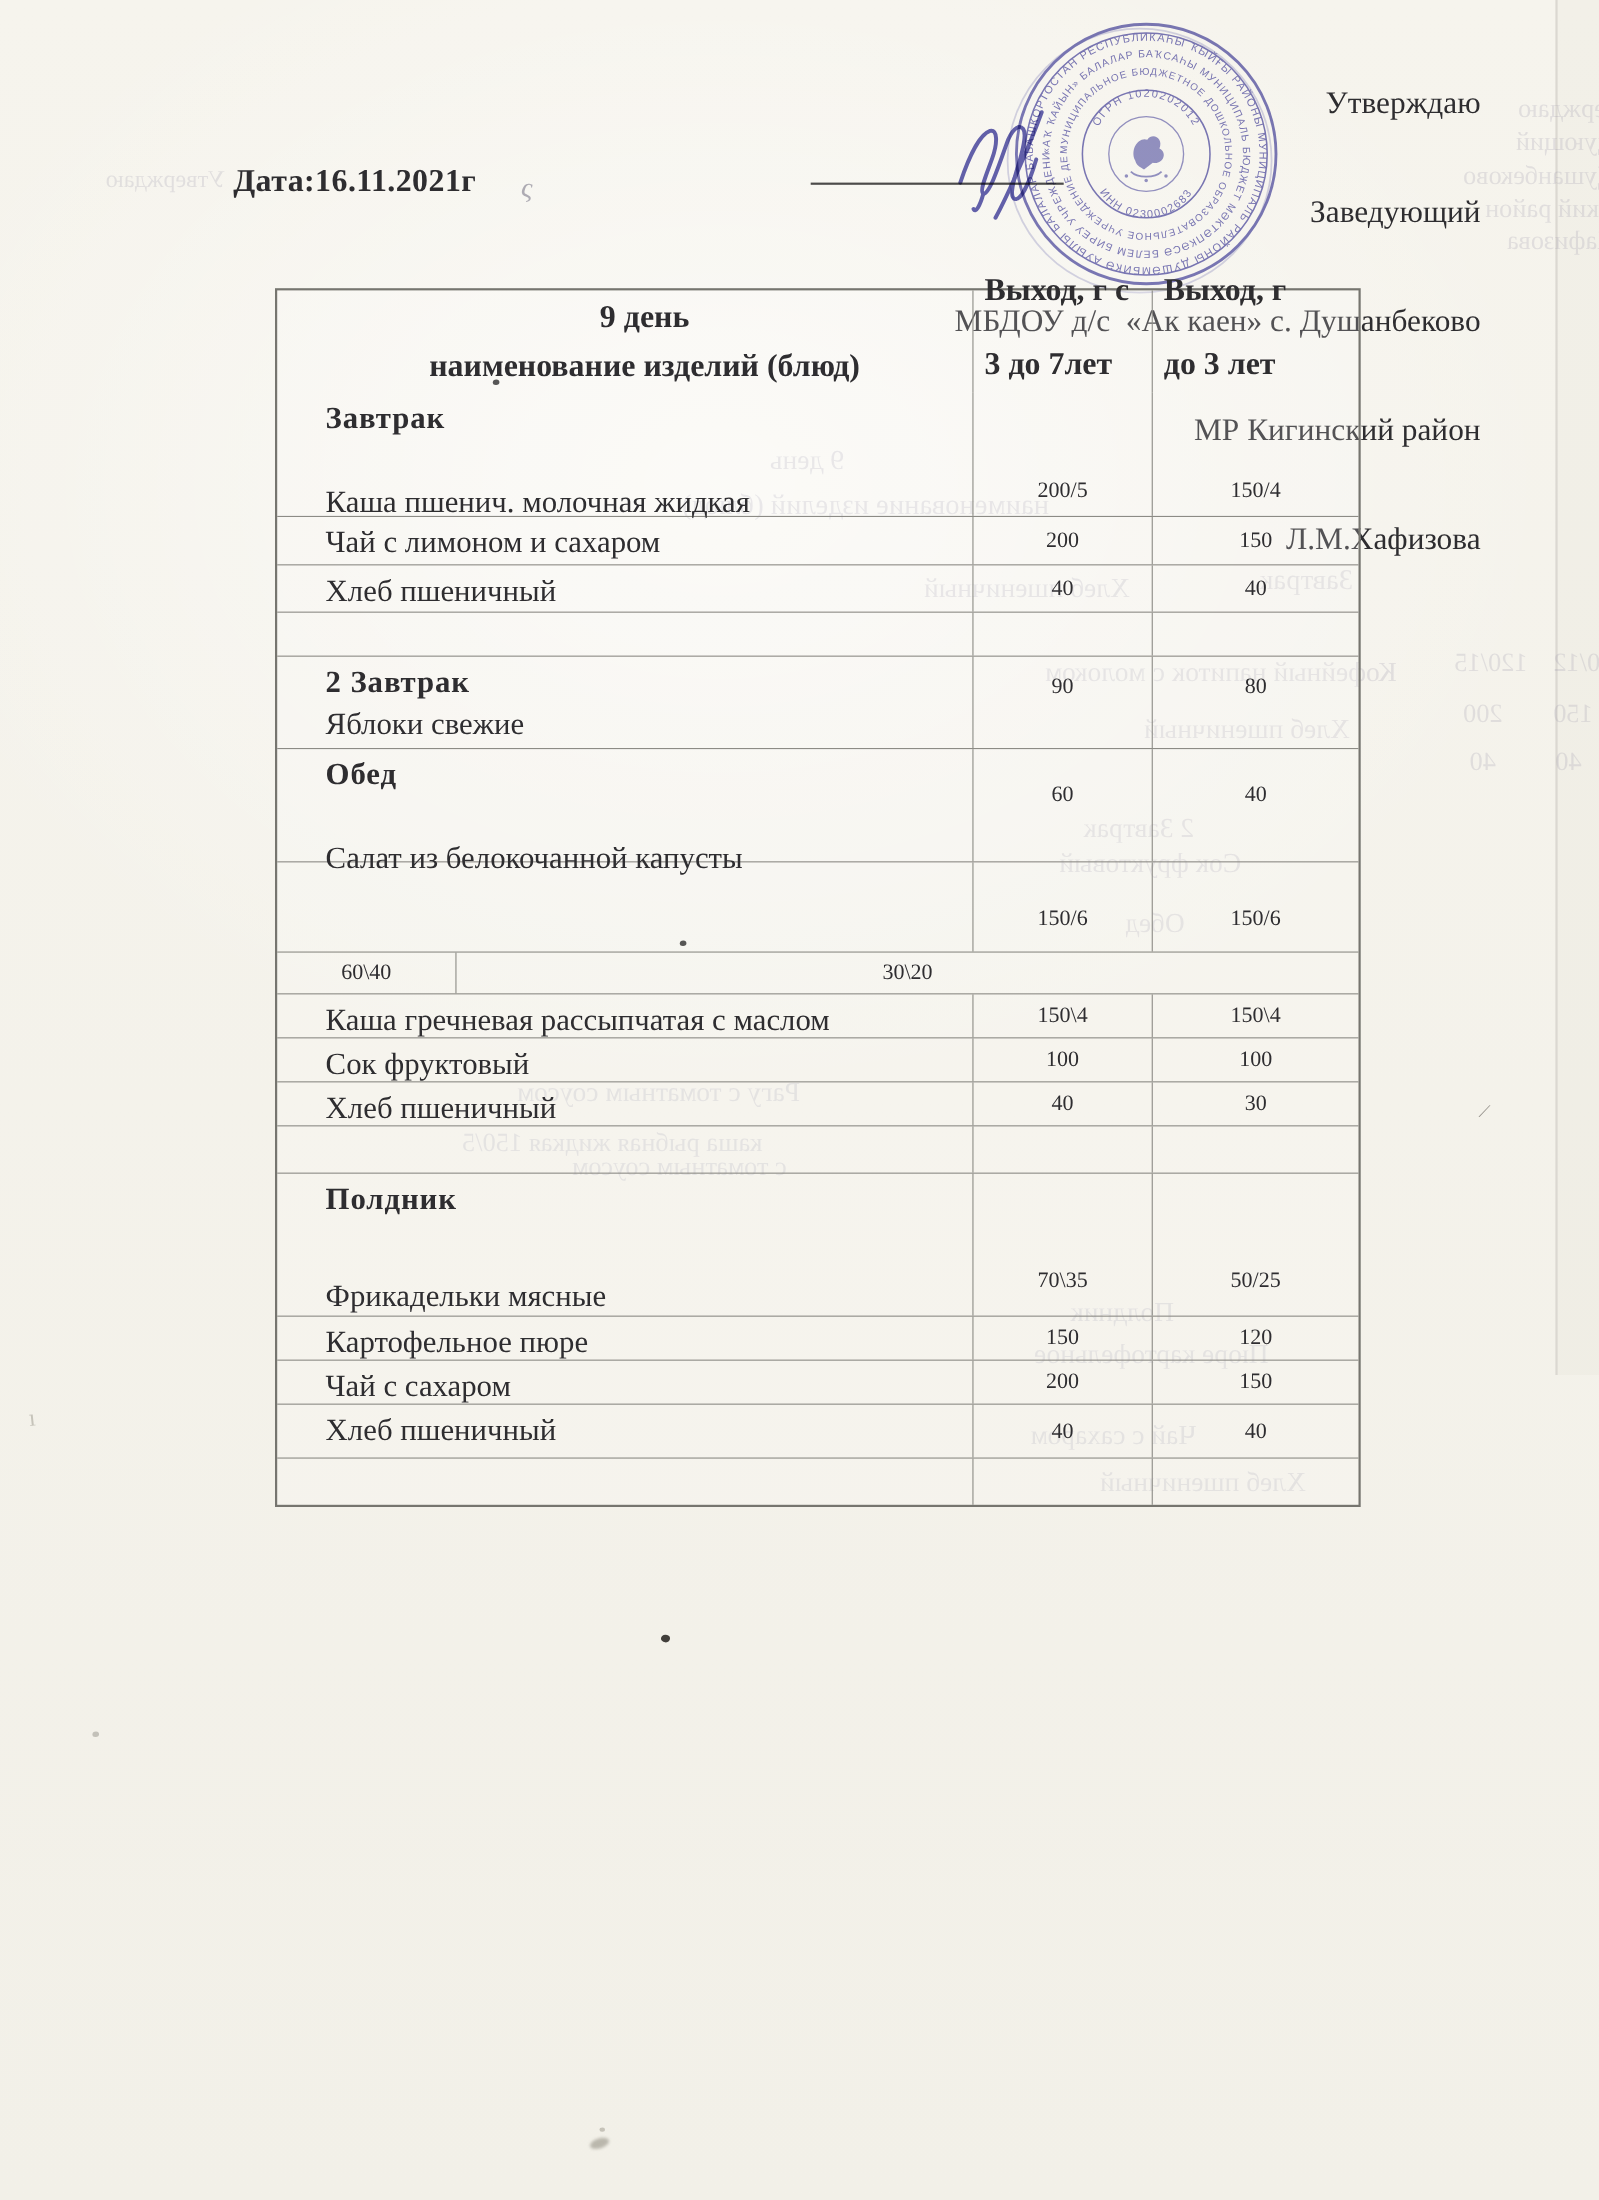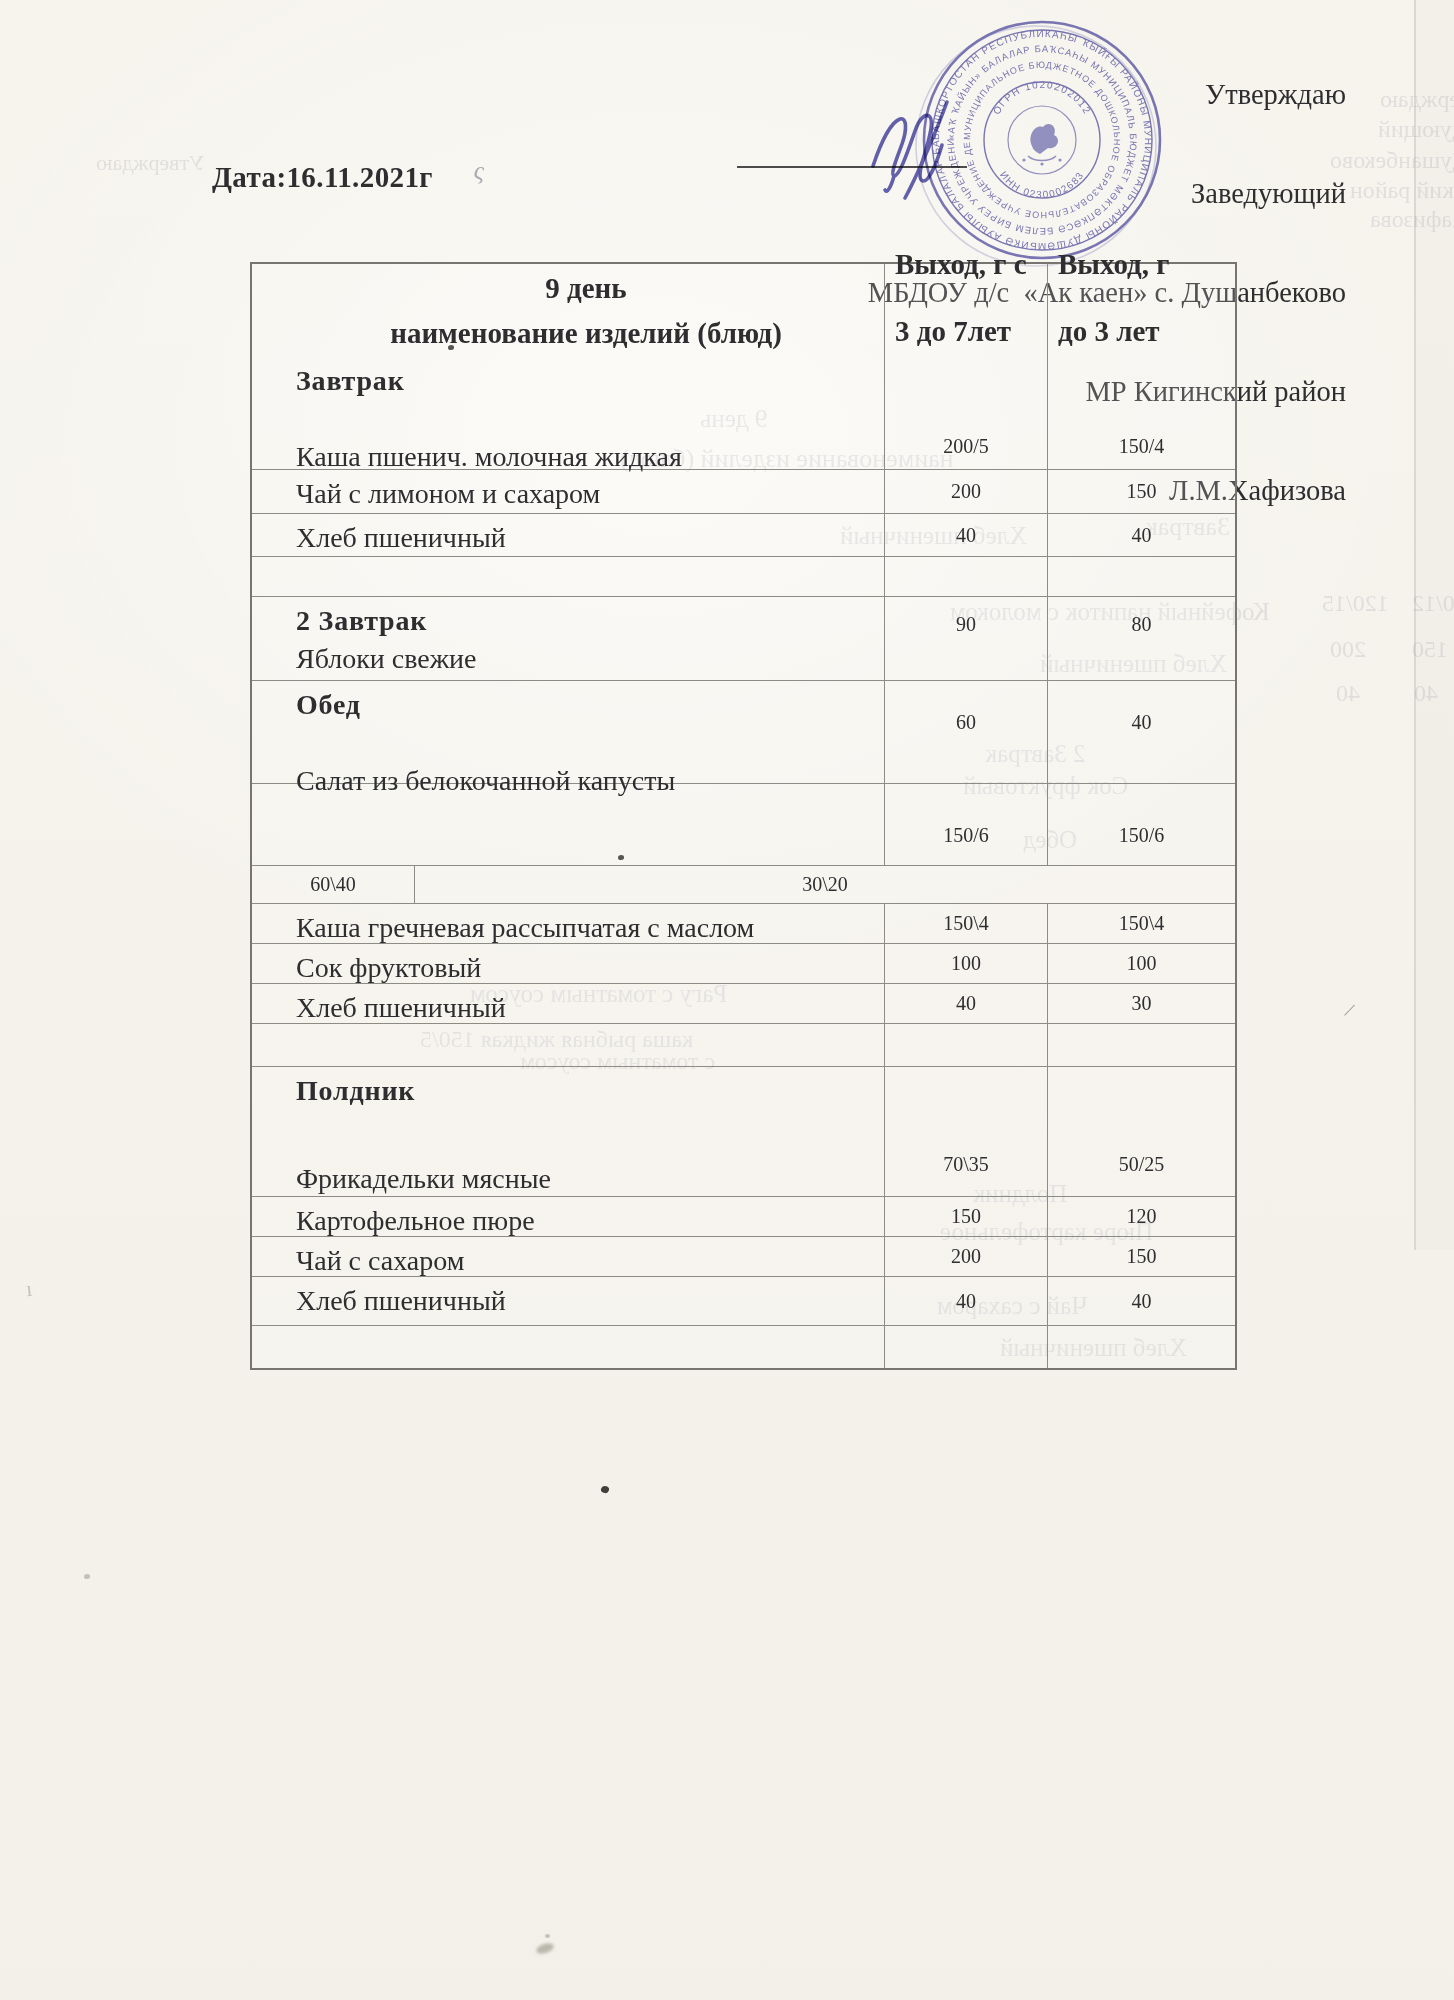--- a/index.html
+++ b/index.html
@@ -9,21 +9,21 @@
       radial-gradient(1100px 800px at 45% 22%, rgba(255,255,255,.55), rgba(255,255,255,0) 70%),
       linear-gradient(#f6f4ed,#f2f0e8);
     font-family:"Liberation Serif","DejaVu Serif",serif;
     color:#2e2d30;
   }
   .abs{position:absolute;}
   
   .approval{right:108px;top:12px;text-align:right;font-size:28.5px;line-height:33px;white-space:pre;}
   .approval div{min-height:33px;}
   .sign-line{left:737px;top:166px;width:230px;border-top:2px solid #4c4b4a;}
-  .date{left:212px;top:161px;font-size:29px;font-weight:bold;letter-spacing:.4px;}
+  .date{left:212px;top:149px;font-size:29px;font-weight:bold;letter-spacing:.4px;}
   
   .stamp{left:912px;top:10px;width:260px;height:260px;mix-blend-mode:multiply;opacity:.85;}
   .stamp text{font-family:"Liberation Sans","DejaVu Sans",sans-serif;fill:#6562b2;}
   .sig{left:855px;top:90px;width:180px;height:120px;mix-blend-mode:multiply;}
   
   .menu-table{left:250px;top:262px;width:983px;border:2px solid #76756f;background:rgba(255,255,255,.18);}
   .t-row{display:flex;box-sizing:border-box;border-top:1.6px solid #8c8b85;}
   .t-row:first-child{border-top:none;}
   .cell{box-sizing:border-box;}
   .c1{width:633px;border-right:1.6px solid #8c8b85;padding:6px 8px 0 44px;font-size:28px;}

